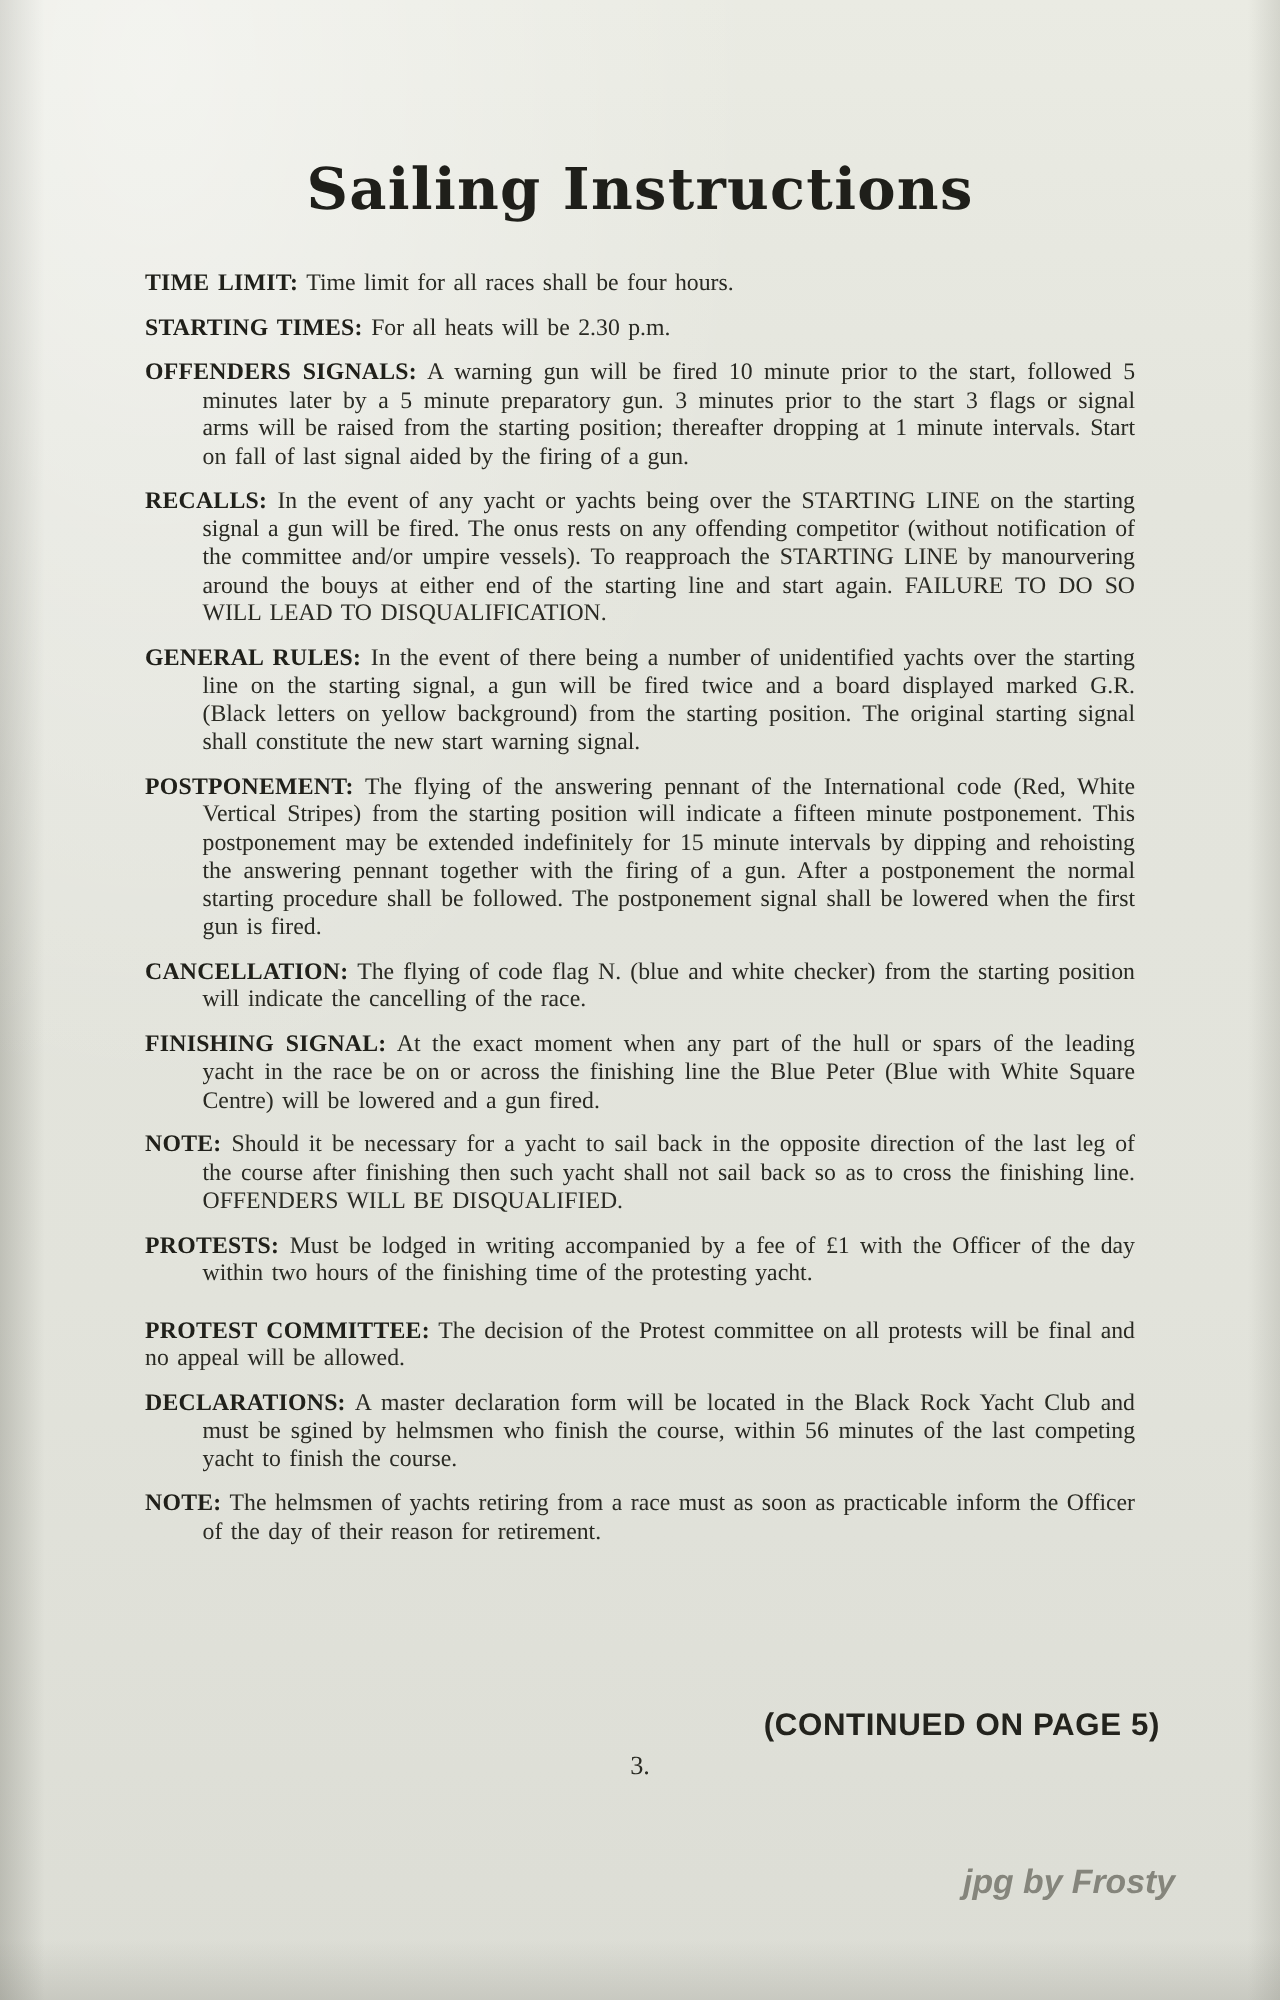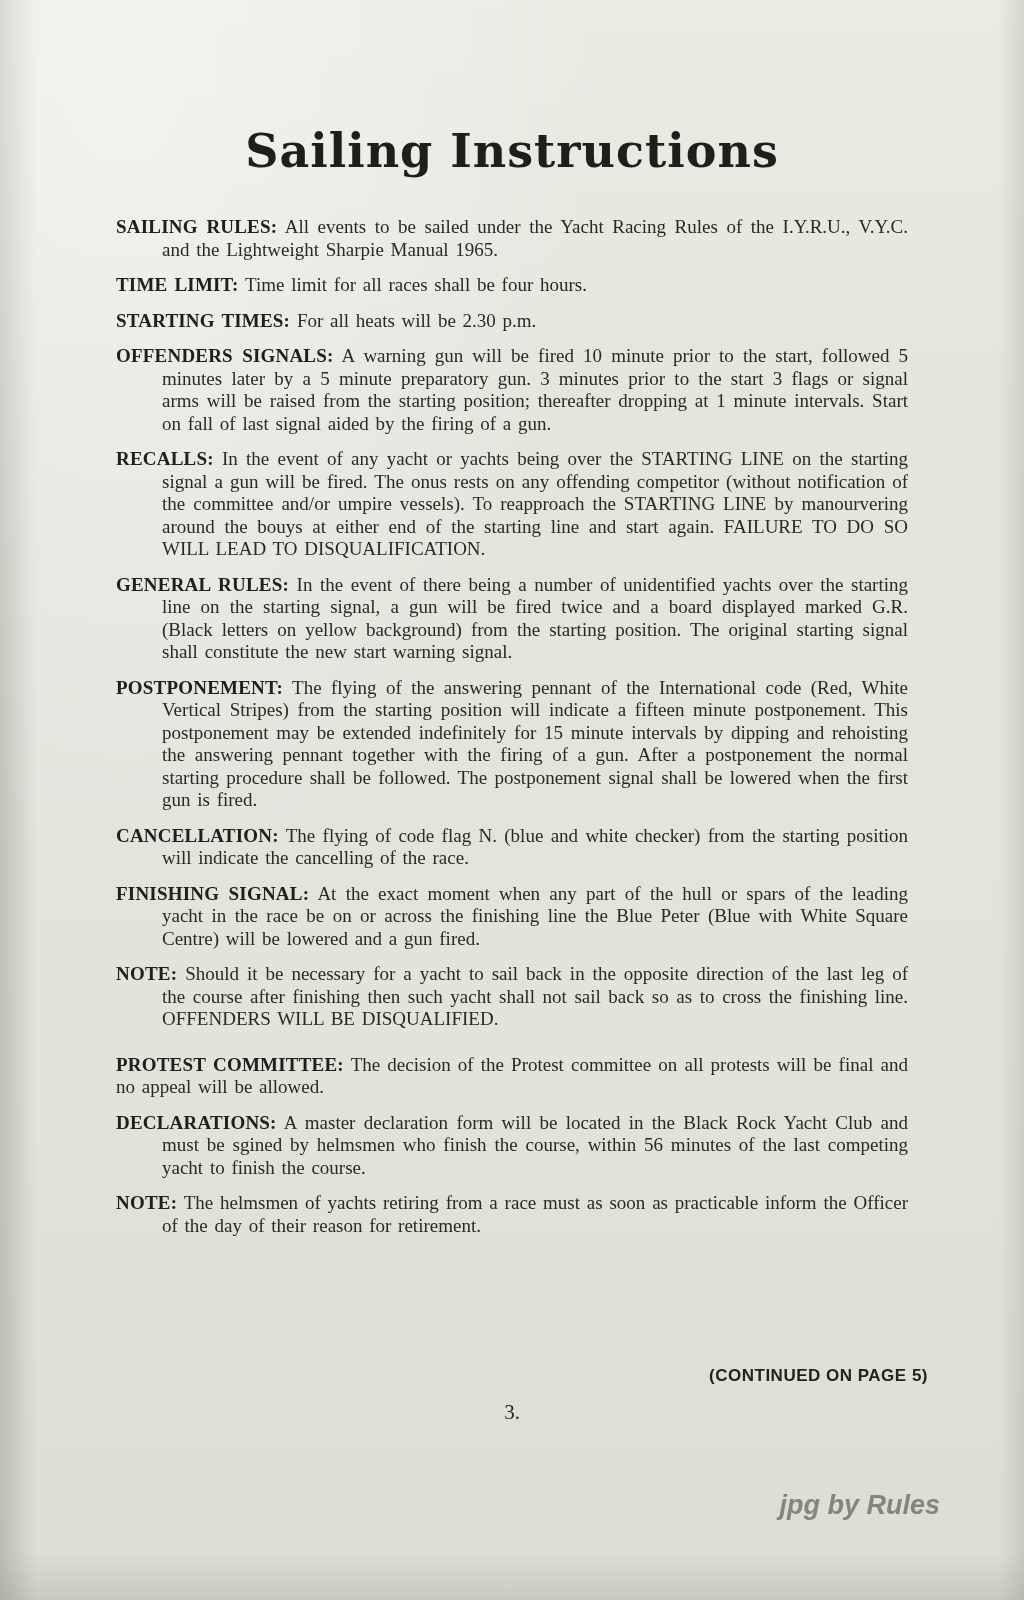--- a/index.html
+++ b/index.html
@@ -58,21 +58,21 @@
     font-weight: bold;
     letter-spacing: 0.2px;
     color: #20201a;
   }
   .continued {
     position: absolute;
     top: 1366px;
     right: 96px;
     font-family: "Liberation Sans", sans-serif;
     font-weight: bold;
-    font-size: 17px;
+    font-size: 25px;
     letter-spacing: 0.5px;
     color: #23231d;
   }
   .page-number {
     position: absolute;
     top: 1400px;
     left: 0;
     width: 100%;
     text-align: center;
     font-size: 21px;
@@ -91,24 +91,20 @@
 </style>
 </head>
 <body>
 
 <div class="page">
 
   <h1 class="title">Sailing Instructions</h1>
 
   <div class="content">
 
-    <p class="para">
-      <span class="label">SAILING RULES:</span>
-      <span>All events to be sailed under the Yacht Racing Rules of the I.Y.R.U., V.Y.C. and the Lightweight Sharpie Manual 1965.</span>
-    </p>
 
     <p class="para">
       <span class="label">TIME LIMIT:</span>
       <span>Time limit for all races shall be four hours.</span>
     </p>
 
     <p class="para">
       <span class="label">STARTING TIMES:</span>
       <span>For all heats will be 2.30 p.m.</span>
     </p>
@@ -141,20 +137,24 @@
     <p class="para">
       <span class="label">FINISHING SIGNAL:</span>
       <span>At the exact moment when any part of the hull or spars of the leading yacht in the race be on or across the finishing line the Blue Peter (Blue with White Square Centre) will be lowered and a gun fired.</span>
     </p>
 
     <p class="para">
       <span class="label">NOTE:</span>
       <span>Should it be necessary for a yacht to sail back in the opposite direction of the last leg of the course after finishing then such yacht shall not sail back so as to cross the finishing line. OFFENDERS WILL BE DISQUALIFIED.</span>
     </p>
 
+    <p class="para">
+      <span class="label">PROTESTS:</span>
+      <span>Must be lodged in writing accompanied by a fee of £1 with the Officer of the day within two hours of the finishing time of the protesting yacht.</span>
+    </p>
 
     <p class="para flush">
       <span class="label">PROTEST COMMITTEE:</span>
       <span>The decision of the Protest committee on all protests will be final and no appeal will be allowed.</span>
     </p>
 
     <p class="para">
       <span class="label">DECLARATIONS:</span>
       <span>A master declaration form will be located in the Black Rock Yacht Club and must be sgined by helmsmen who finish the course, within 56 minutes of the last competing yacht to finish the course.</span>
     </p>
@@ -163,15 +163,15 @@
       <span class="label">NOTE:</span>
       <span>The helmsmen of yachts retiring from a race must as soon as practicable inform the Officer of the day of their reason for retirement.</span>
     </p>
 
   </div>
 
   <div class="continued">(CONTINUED ON PAGE 5)</div>
 
   <div class="page-number">3.</div>
 
-  <div class="watermark">jpg by Rules</div>
+  <div class="watermark">jpg by Frosty</div>
 
 </div>
 
 </body></html>

